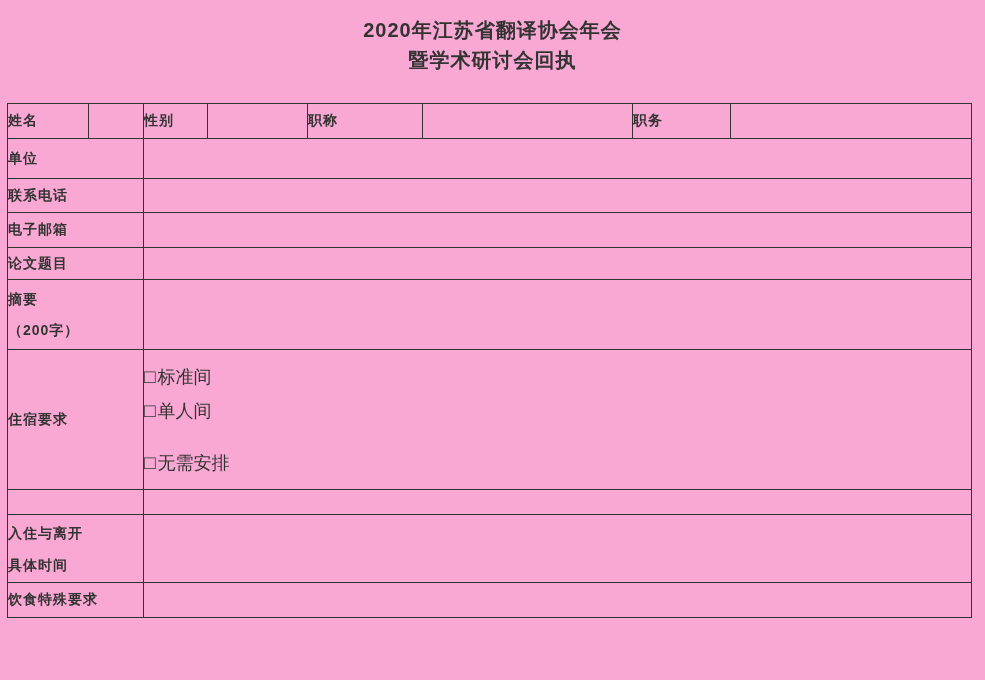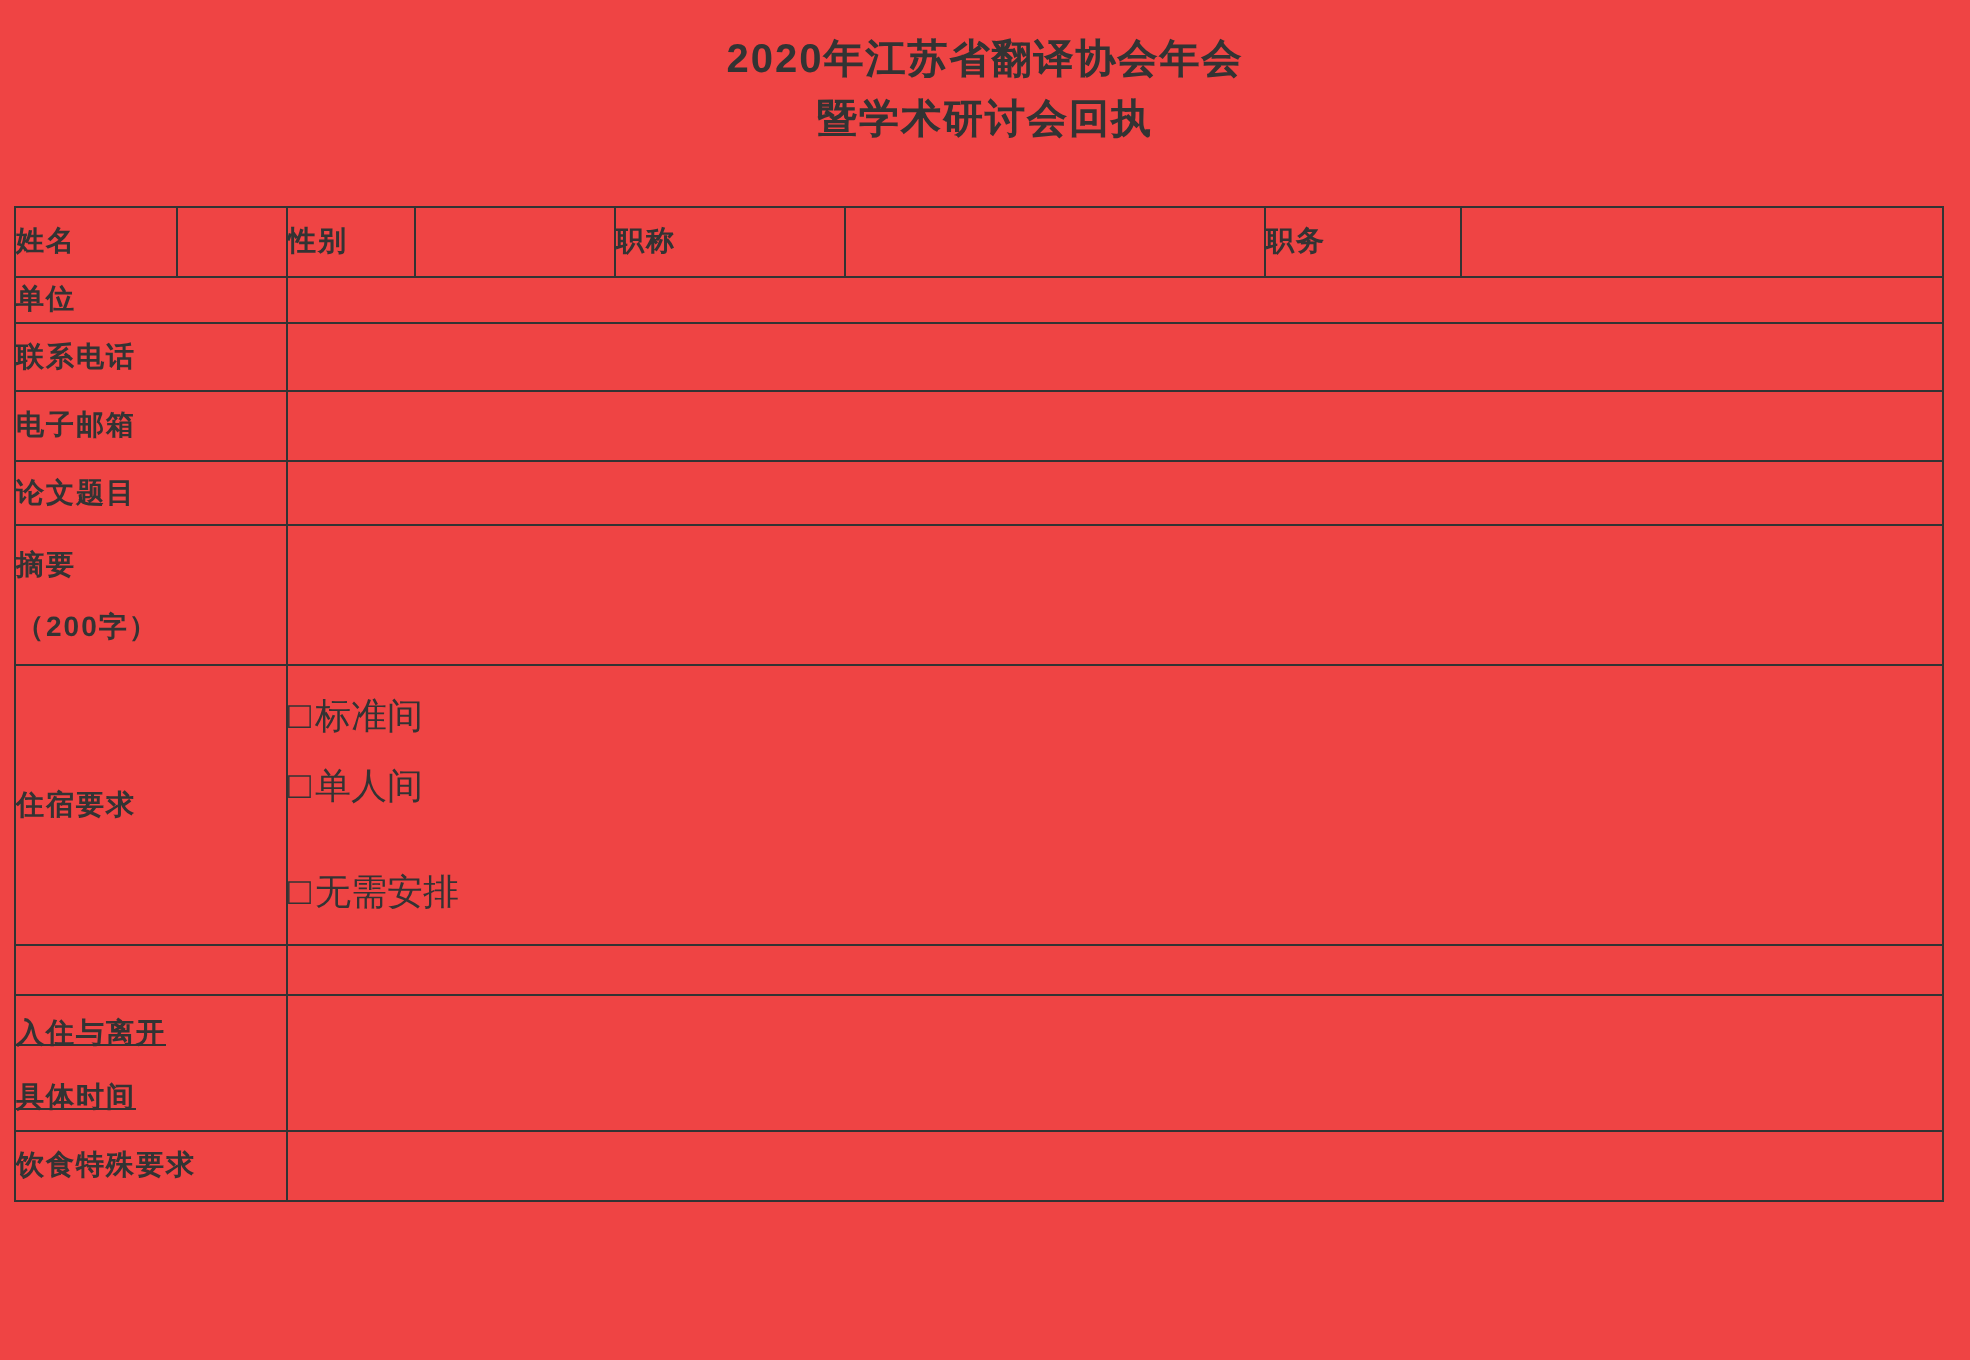--- a/index.html
+++ b/index.html
@@ -9,21 +9,21 @@
     width: 985px;
     height: 680px;
     font-family: "Liberation Sans", "DejaVu Sans", sans-serif;
     color: #333333;
     overflow: hidden;
   }
   .page {
     position: relative;
     width: 985px;
     height: 680px;
-    background: #ef4444;
+    background: #f9a8d4;
   }
   .doc-title {
     padding-top: 15px;
     text-align: center;
     font-size: 20px;
     font-weight: bold;
     line-height: 30px;
     color: #333333;
     letter-spacing: 1px;
   }
@@ -44,39 +44,39 @@
     font-weight: bold;
     font-size: 14px;
     letter-spacing: 1px;
     color: #333333;
   }
   td.val {
     font-size: 18px;
     padding-left: 4px;
   }
   .two-line div { line-height: 31px; }
-  .two-line-tall div { line-height: 32px; text-decoration: underline; }
+  .two-line-tall div { line-height: 32px; }
   td.acc-cell {
     vertical-align: top;
     padding: 2px 0 0 4px;
   }
   .opt {
     line-height: 34px;
     font-size: 18px;
     font-weight: normal;
     color: #333333;
   }
   .opt-gap { margin-top: 18px; }
   .cb {
     font-size: 19px;
     margin-right: 2px;
   }
   
   tr.r1  { height: 35px; }
-  tr.r2  { height: 23px; }
+  tr.r2  { height: 40px; }
   tr.r3  { height: 34px; }
   tr.r4  { height: 35px; }
   tr.r5  { height: 32px; }
   tr.r6  { height: 70px; }
   tr.r7  { height: 140px; }
   tr.r8  { height: 25px; }
   tr.r9  { height: 68px; }
   tr.r10 { height: 35px; }
   tr.r11 { height: 37px; }
 </style>

